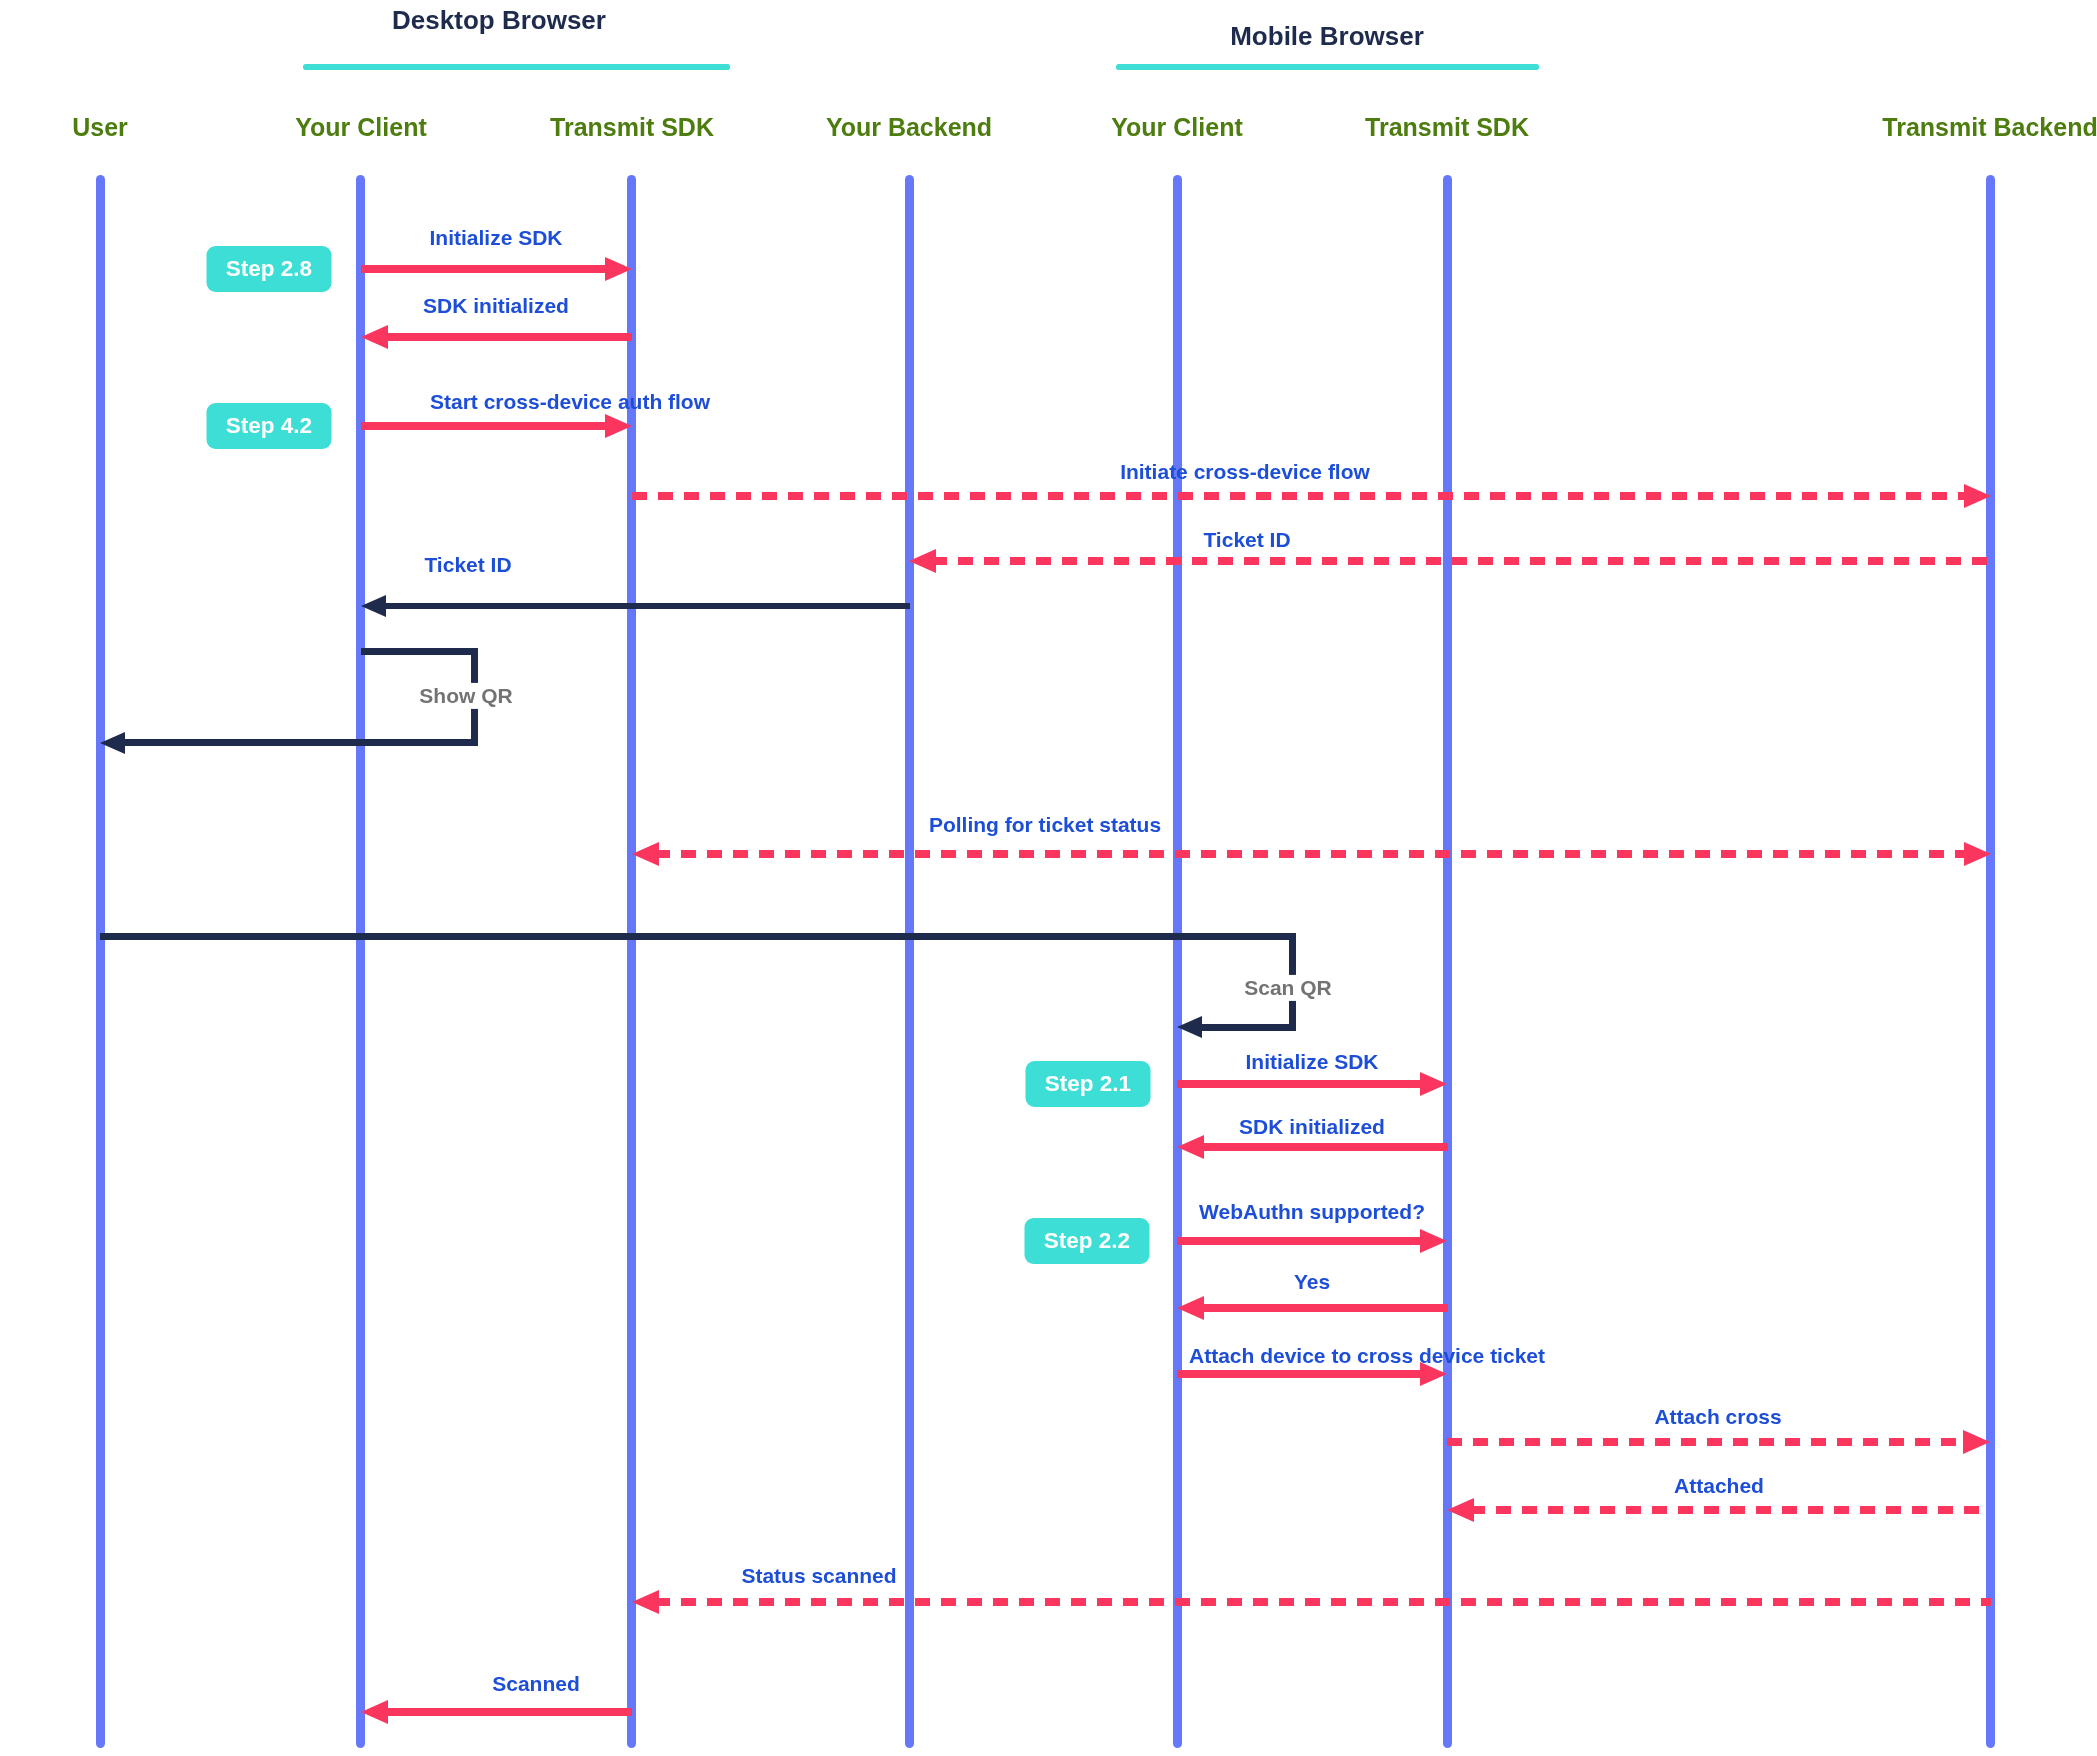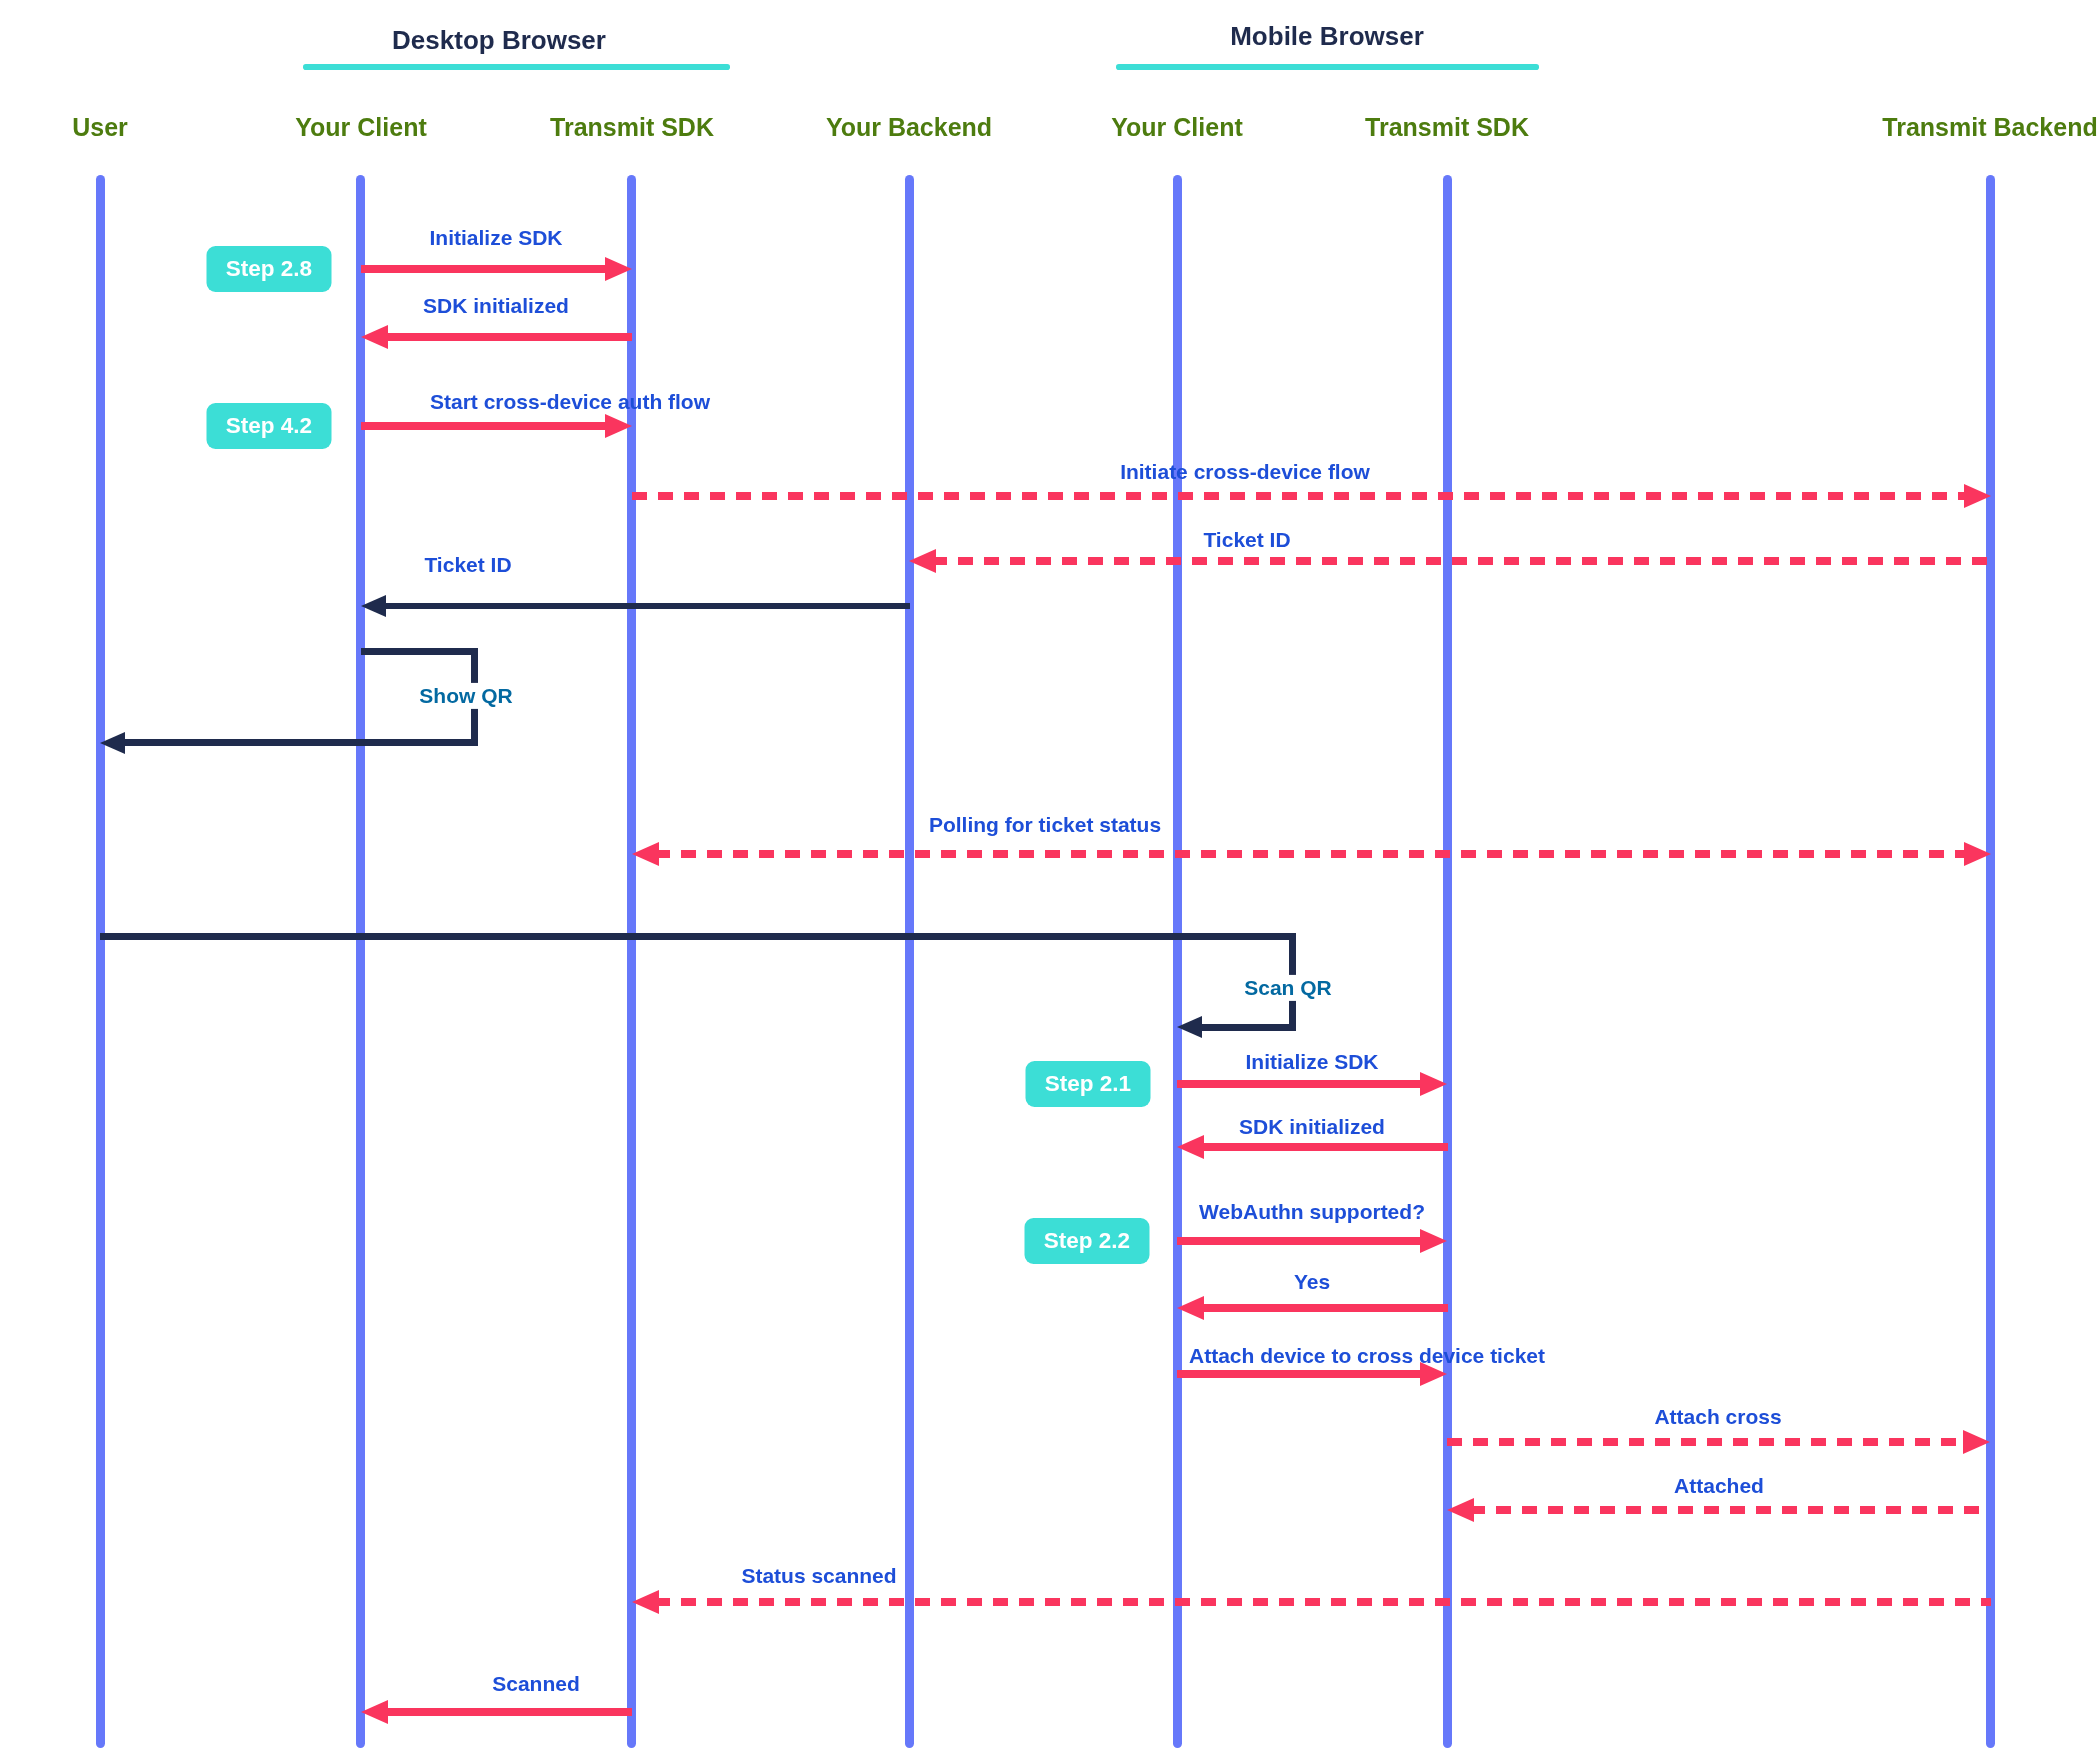--- a/index.html
+++ b/index.html
@@ -54,32 +54,32 @@
     position:absolute;transform:translate(-50%,-50%);
     font-size:21px;font-weight:700;color:#1d4ed8;white-space:nowrap;
   }
   
   .seg{position:absolute;background:#1F2B4D;}
   .tri-left{position:absolute;width:0;height:0;
     border-top:11.2px solid transparent;border-bottom:11.2px solid transparent;
     border-right:25px solid #1F2B4D;}
   .conn-label{
     position:absolute;transform:translate(-50%,-50%);
-    font-size:21px;font-weight:700;color:#0369a1;white-space:nowrap;
+    font-size:21px;font-weight:700;color:#737373;white-space:nowrap;
     background:#ffffff;padding:1.1px 6.7px;
   }
 </style>
 </head>
 <body>
 
 <div id="stage">
 
   <div id="groups">
       <div>
-    <div class="group-title" style="left: 499px; top: 40px;">Desktop Browser</div>
+    <div class="group-title" style="left: 499px; top: 20px;">Desktop Browser</div>
     <div class="group-underline" style="left: 303px; top: 64px; width: 427px; background: rgb(60, 222, 214);"></div>
   </div>
       <div>
     <div class="group-title" style="left: 1327px; top: 36px;">Mobile Browser</div>
     <div class="group-underline" style="left: 1116px; top: 64px; width: 423px; background: rgb(60, 222, 214);"></div>
   </div>
     </div>
   <div id="actors">
       <div>
     <div class="actor-label" style="left: 100px; top: 127px;">User</div>

